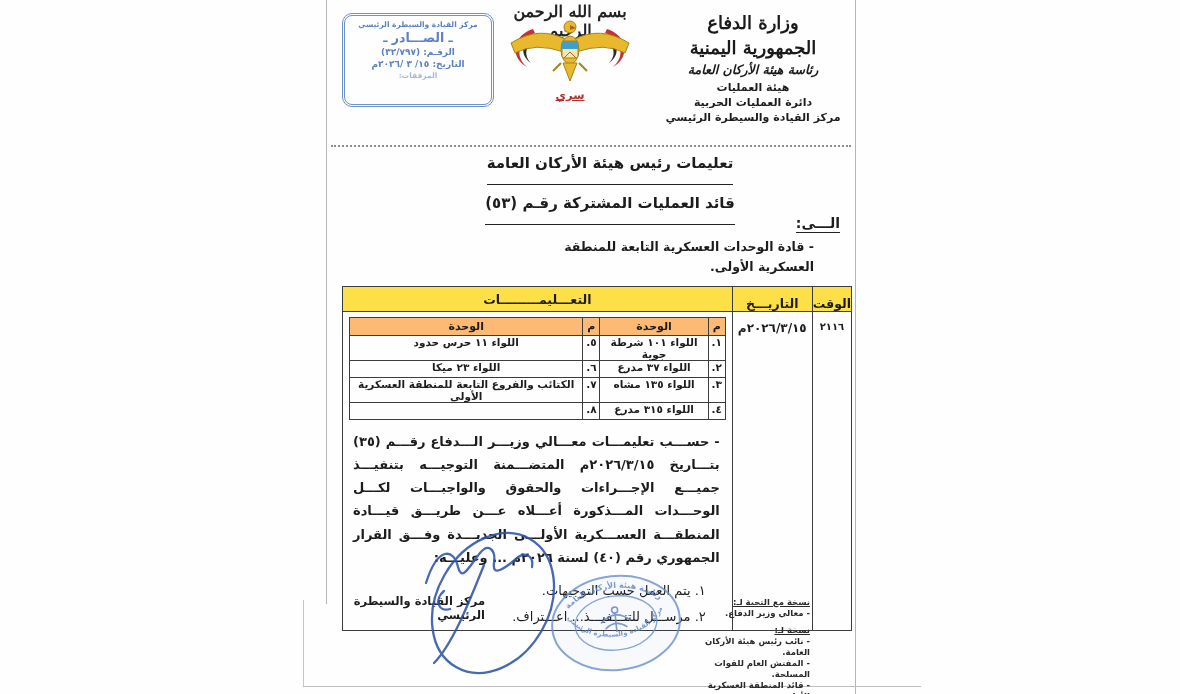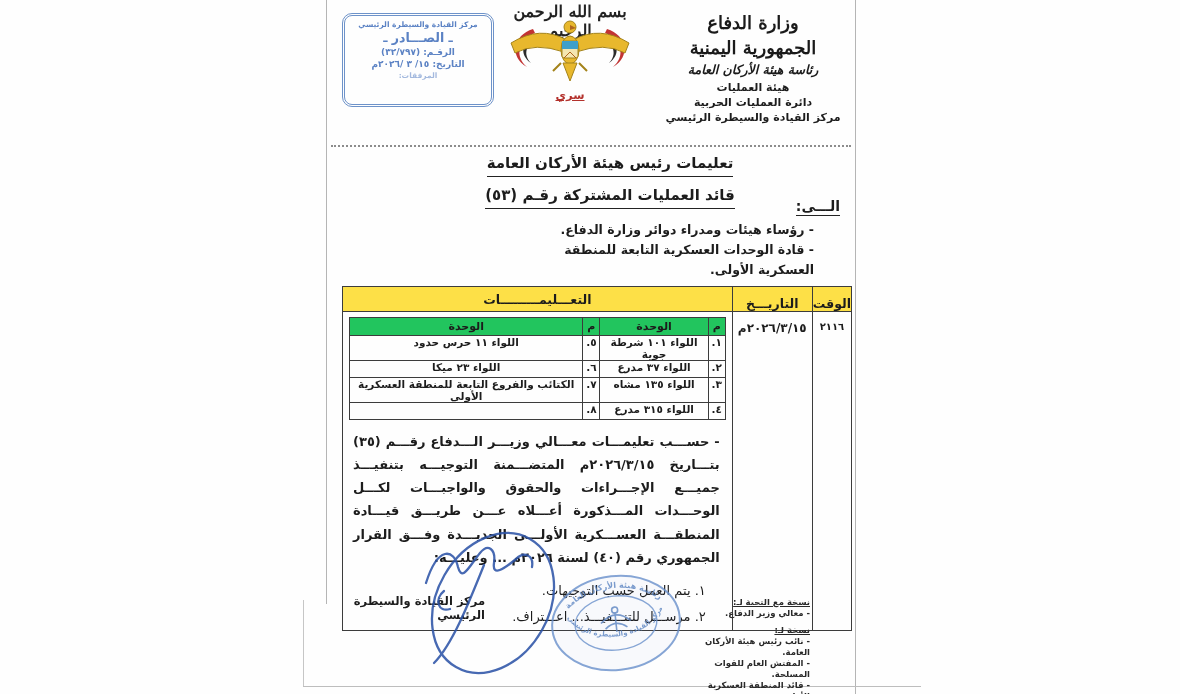--- a/index.html
+++ b/index.html
@@ -34,41 +34,41 @@
   .lh-callig { font-family:"DejaVu Serif","Liberation Serif",serif; font-weight:bold; color:#1a1a1a; }
   .lh-country { font-size:18px; line-height:25px; }
   .lh-ministry { font-size:18px; line-height:25px; }
   .lh-staff { font-size:12.5px; line-height:20px; font-style:italic; }
   .lh-small { font-size:11px; font-weight:bold; line-height:15px; }
 
   .dotline { position:absolute; left:331px; top:145px; width:520px; border-top:2px dotted #8c8c8c; }
 
   .titles { position:absolute; left:420px; top:153px; width:380px; text-align:center; direction:rtl; }
   .titles .t { display:inline-block; font-size:15px; font-weight:bold;
-    border-bottom:1.6px solid #222; padding-bottom:4px; }
+    border-bottom:1.6px solid #222; padding-bottom:12px; }
   .titles .t2 { margin-top:9px; }
 
-  .toblock { position:absolute; left:555px; top:196px; width:285px; direction:rtl; text-align:right; }
+  .toblock { position:absolute; left:555px; top:213px; width:285px; direction:rtl; text-align:right; }
   .toblock .tolabel { display:inline-block; font-size:14px; font-weight:bold;
     border-bottom:1.8px solid #222; padding-bottom:1px; }
   .toblock .toitems { margin-top:4px; padding-right:26px; }
   .toblock .toitem { font-size:12.5px; font-weight:bold; line-height:20px; }
 
   table.main { position:absolute; left:342px; top:286px; width:510px; height:300px;
     border-collapse:collapse; direction:rtl; }
   table.main th, table.main td { border:1.5px solid #3c3c3c; }
   table.main th { background:#fde047; font-size:12.5px; font-weight:bold; height:24px; }
   table.main td { vertical-align:top; }
   .cell-time { width:37px; text-align:center; font-size:10px; font-weight:bold; padding-top:9px; }
   .cell-date { width:80px; text-align:center; font-size:12px; font-weight:bold; padding-top:9px; white-space:nowrap; }
   .cell-instr { padding:0 !important; }
 
   table.units { width:calc(100% - 12px); margin:5px auto 0; border-collapse:collapse; direction:rtl; }
   table.units th, table.units td { border:1px solid #3c3c3c; font-weight:bold; }
-  table.units th { background:#22c55e; font-size:11px; height:18px; }
+  table.units th { background:#fdba74; font-size:11px; height:18px; }
   table.units td { height:17px; font-size:10.5px; text-align:center; }
   td.num, th.num { width:17px; font-size:9px; direction:ltr; }
 
   .para { margin:10px 12px 0 10px; font-size:13px; font-weight:bold; line-height:1.78;
     direction:rtl; text-align:justify; text-align-last:right; }
   .dirlist { margin:9px 26px 0 0; direction:rtl; text-align:right; }
   .dirlist .d { font-size:13px; font-weight:normal; line-height:26px; }
 
   .issuer { position:absolute; left:333px; top:594px; width:152px; direction:rtl;
     font-size:11.5px; font-weight:bold; }
@@ -131,21 +131,20 @@
   <div class="dotline"></div>
 
   <div class="titles">
     <div><span class="t">تعليمات رئيس هيئة الأركان العامة</span></div>
     <div><span class="t t2">قائد العمليات المشتركة رقـم (٥٣)</span></div>
   </div>
 
   <div class="toblock">
     <span class="tolabel">الـــى:</span>
     <div class="toitems">
-      <div class="toitem">- رؤساء هيئات ومدراء دوائر وزارة الدفاع.</div>
       <div class="toitem">- قادة الوحدات العسكرية التابعة للمنطقة العسكرية الأولى.</div>
     </div>
   </div>
 
   <table class="main">
     <tbody>
         <tr>
       <th class="cell-time">الوقت</th>
       <th class="cell-date">التاريـــخ</th>
       <th>التعـــليمـــــــــات</th>

